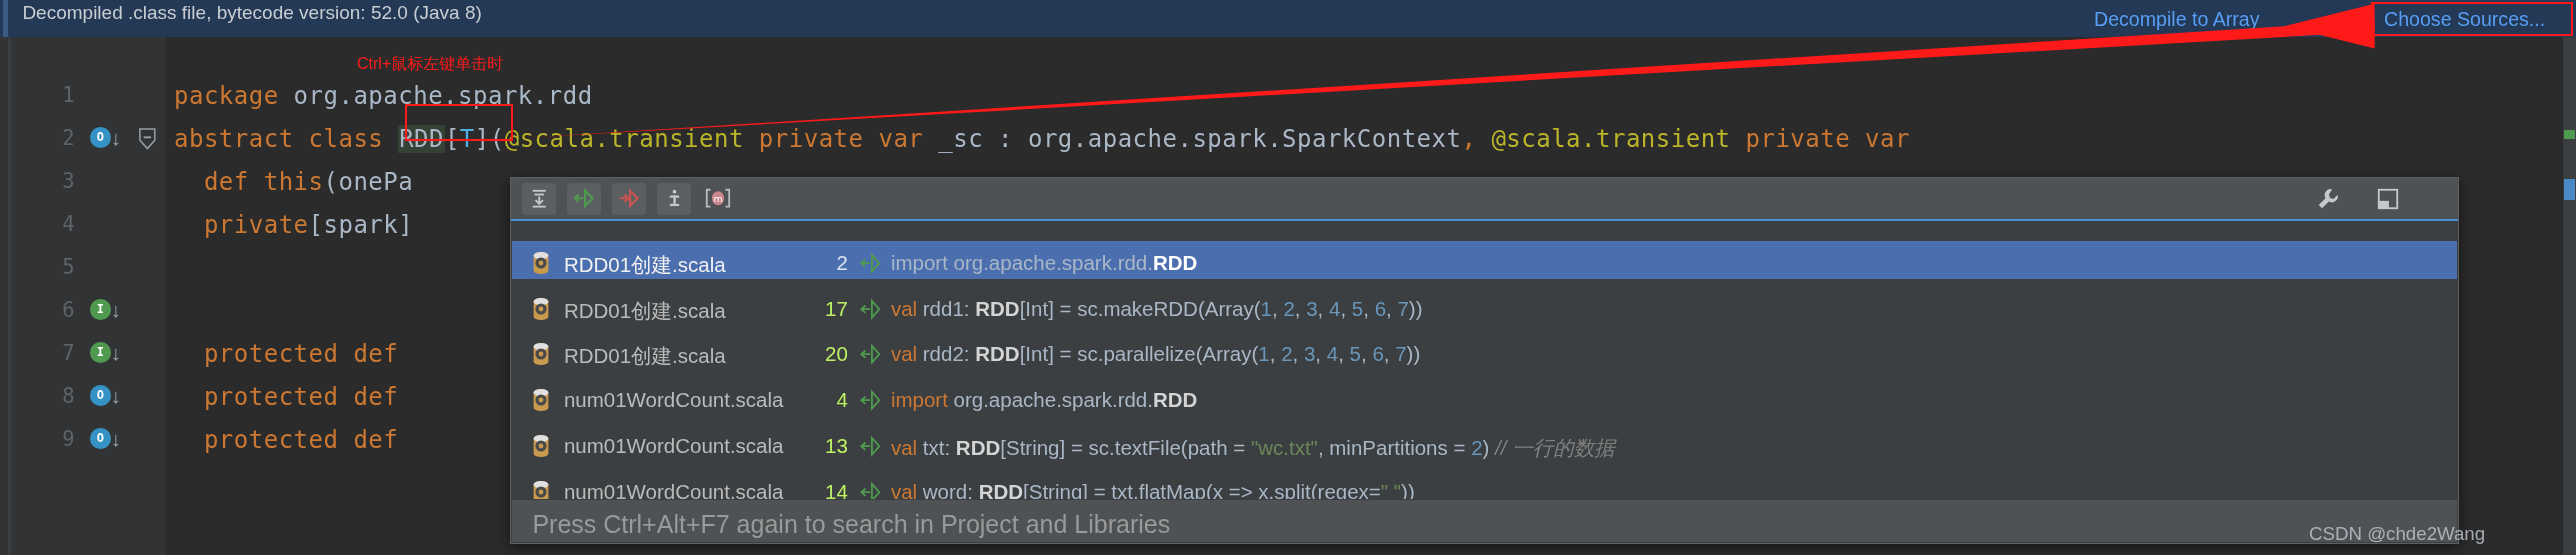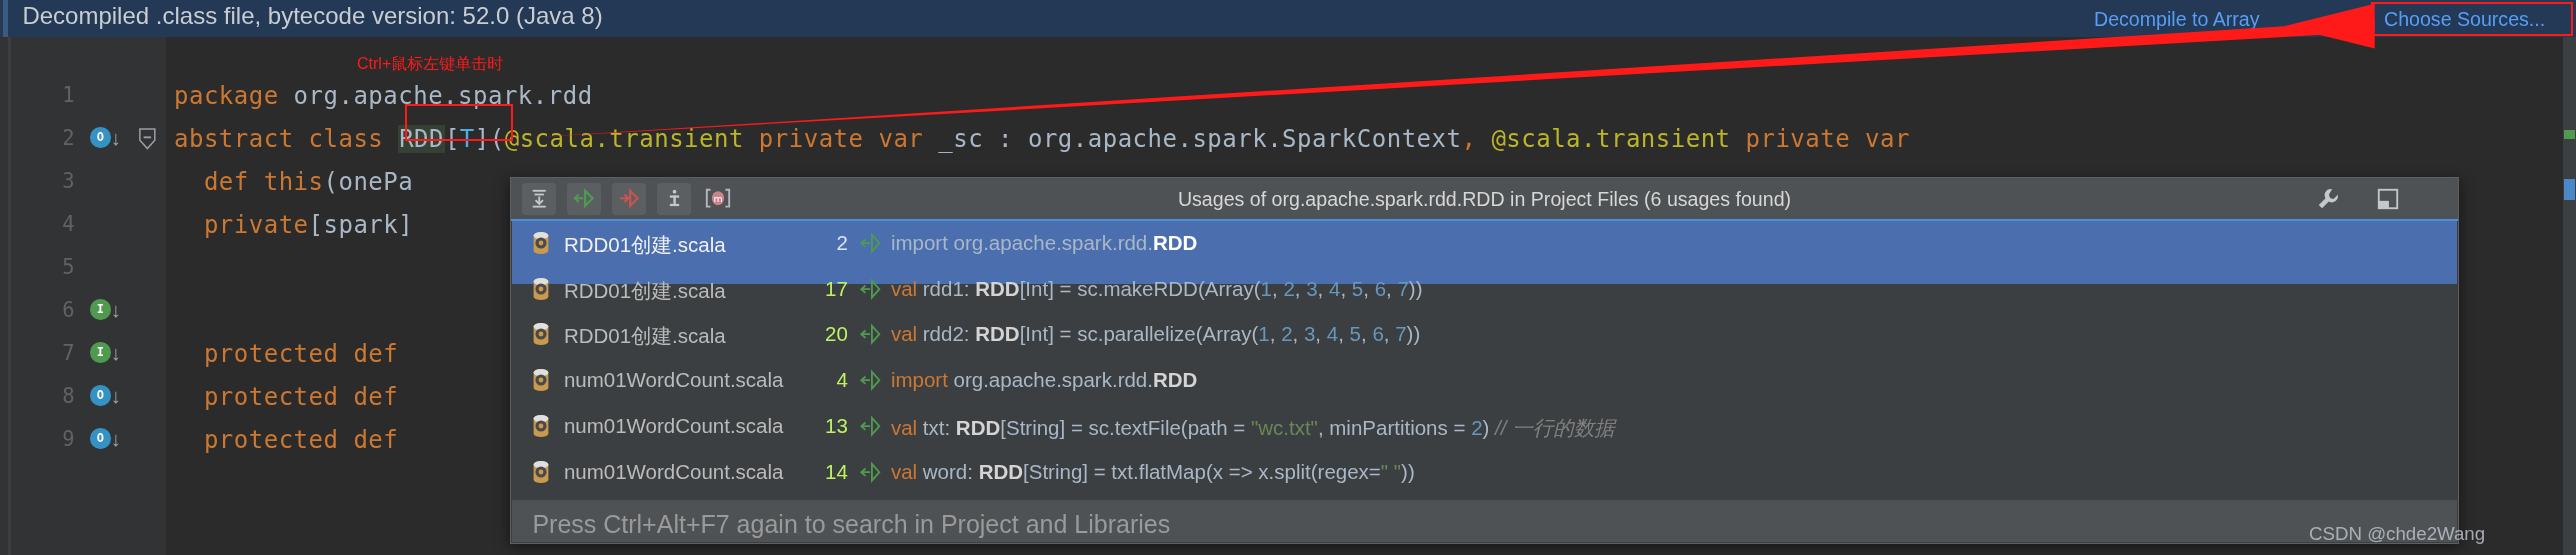--- a/index.html
+++ b/index.html
@@ -4,21 +4,21 @@
 <style>
   html,body{margin:0;padding:0;background:#2b2b2b;}
   body{width:2576px;height:555px;overflow:hidden;font-family:"Liberation Sans",sans-serif;}
 
   .screen{position:relative;width:2576px;height:555px;background:#2b2b2b;overflow:hidden;}
 
   
   .banner{position:absolute;left:0;top:0;width:2576px;height:37px;background:#233956;
           border-bottom:0.9px solid #1d2f48;}
   .banner-left{position:absolute;left:2.8px;top:0;height:37px;width:5.6px;background:#3c5a82;}
-  .banner-text{position:absolute;left:22.4px;top:2px;font-size:24px;color:#c8cdd2;white-space:nowrap;}
+  .banner-text{position:absolute;left:22.4px;top:2px;font-size:19px;color:#c8cdd2;white-space:nowrap;}
   .banner-link{position:absolute;top:8.4px;font-size:19.6px;color:#589df6;white-space:nowrap;cursor:pointer;}
   #decompile-link{left:2094px;}
   #choose-link{left:2384px;}
   .choose-box{position:absolute;left:2371px;top:1.9px;width:202px;height:34px;
               border:2.8px solid #ff1a1a;box-sizing:border-box;}
 
   
   .editor{position:absolute;left:0;top:37px;width:2576px;height:518px;background:#2b2b2b;}
   .gutter{position:absolute;left:0;top:0;width:166px;height:518px;background:#313335;}
   .gutter-edge{position:absolute;left:7.5px;top:0;width:3.7px;height:518px;background:#3c3f41;}
@@ -63,21 +63,21 @@
   .tbtn{position:absolute;top:4.7px;width:34px;height:32px;background:#5b5f61;border-radius:3.7px;
         display:flex;align-items:center;justify-content:center;cursor:pointer;}
   .tbtn.flat{background:transparent;}
   .popup-title{position:absolute;left:0;top:10.3px;width:1947px;text-align:center;
                font-size:19.6px;color:#d7d7d7;white-space:nowrap;}
   .headicon{position:absolute;top:7.5px;width:28px;height:26px;display:flex;align-items:center;
             justify-content:center;cursor:pointer;}
   .head-sep{position:absolute;left:0;top:41px;width:1947px;height:1.9px;background:#4a90d9;}
 
   .list{position:absolute;left:0.9px;top:43px;width:1945px;height:278px;background:#3c3f41;overflow:hidden;}
-  .urow{position:absolute;left:0;width:1945px;height:63px;display:block;cursor:pointer;}
+  .urow{position:absolute;left:0;width:1945px;height:38px;display:block;cursor:pointer;margin-top:20px;}
   .urow.sel{background:#4b6eaf;}
   .uicon{position:absolute;left:17px;top:10.3px;width:24px;height:24px;}
   .ufile{position:absolute;left:52px;top:10.3px;font-size:20.5px;color:#bbbbbb;white-space:nowrap;}
   .uline{position:absolute;top:10.3px;width:56px;text-align:right;font-size:20.5px;color:#bef264;}
   .uarrow{position:absolute;top:11.2px;width:24px;height:24px;}
   .utext{position:absolute;top:10.3px;font-size:20.5px;white-space:nowrap;color:#a9b7c6;}
   .utext .b{font-weight:bold;color:#d4d4d4;}
   .utext .kw2{color:#cc7832;}
   .utext .s2{color:#6a8759;}
   .utext .n2{color:#6897bb;}
@@ -224,21 +224,20 @@
       </div>
       <div class="tbtn flat" style="left:190px">
         <svg width="28" height="22.4" viewBox="0 0 30 24">
           <path d="M7 3 L3 3 L3 21 L7 21" stroke="#b6b8ba" stroke-width="2" fill="none"></path>
           <path d="M23 3 L27 3 L27 21 L23 21" stroke="#b6b8ba" stroke-width="2" fill="none"></path>
           <ellipse cx="15" cy="12" rx="6.5" ry="7.5" fill="#c9848c"></ellipse>
           <text x="15" y="16" font-size="10" fill="#fff" text-anchor="middle" font-family="DejaVu Sans, sans-serif">m</text>
         </svg>
       </div>
 
-      <div class="popup-title">Usages of org.apache.spark.rdd.RDD in Project Files (6 usages found)</div>
 
       <div class="headicon" style="left:1803px">
         <svg width="24" height="24" viewBox="0 0 26 26">
           <path d="M17.5 2.5 a6.5 6.5 0 0 0-7.2 9.6 L3 19.4 L6.6 23 L13.9 15.7 a6.5 6.5 0 0 0 9.6-7.2 L19 13 L15.2 12 L14 8.2 Z" fill="#c5c7c9"></path>
         </svg>
       </div>
       <div class="headicon" style="left:1863px">
         <svg width="24" height="24" viewBox="0 0 26 26">
           <rect x="3" y="3" width="20" height="20" fill="none" stroke="#c5c7c9" stroke-width="2"></rect>
           <rect x="3" y="15" width="11" height="8" fill="#c5c7c9"></rect>

